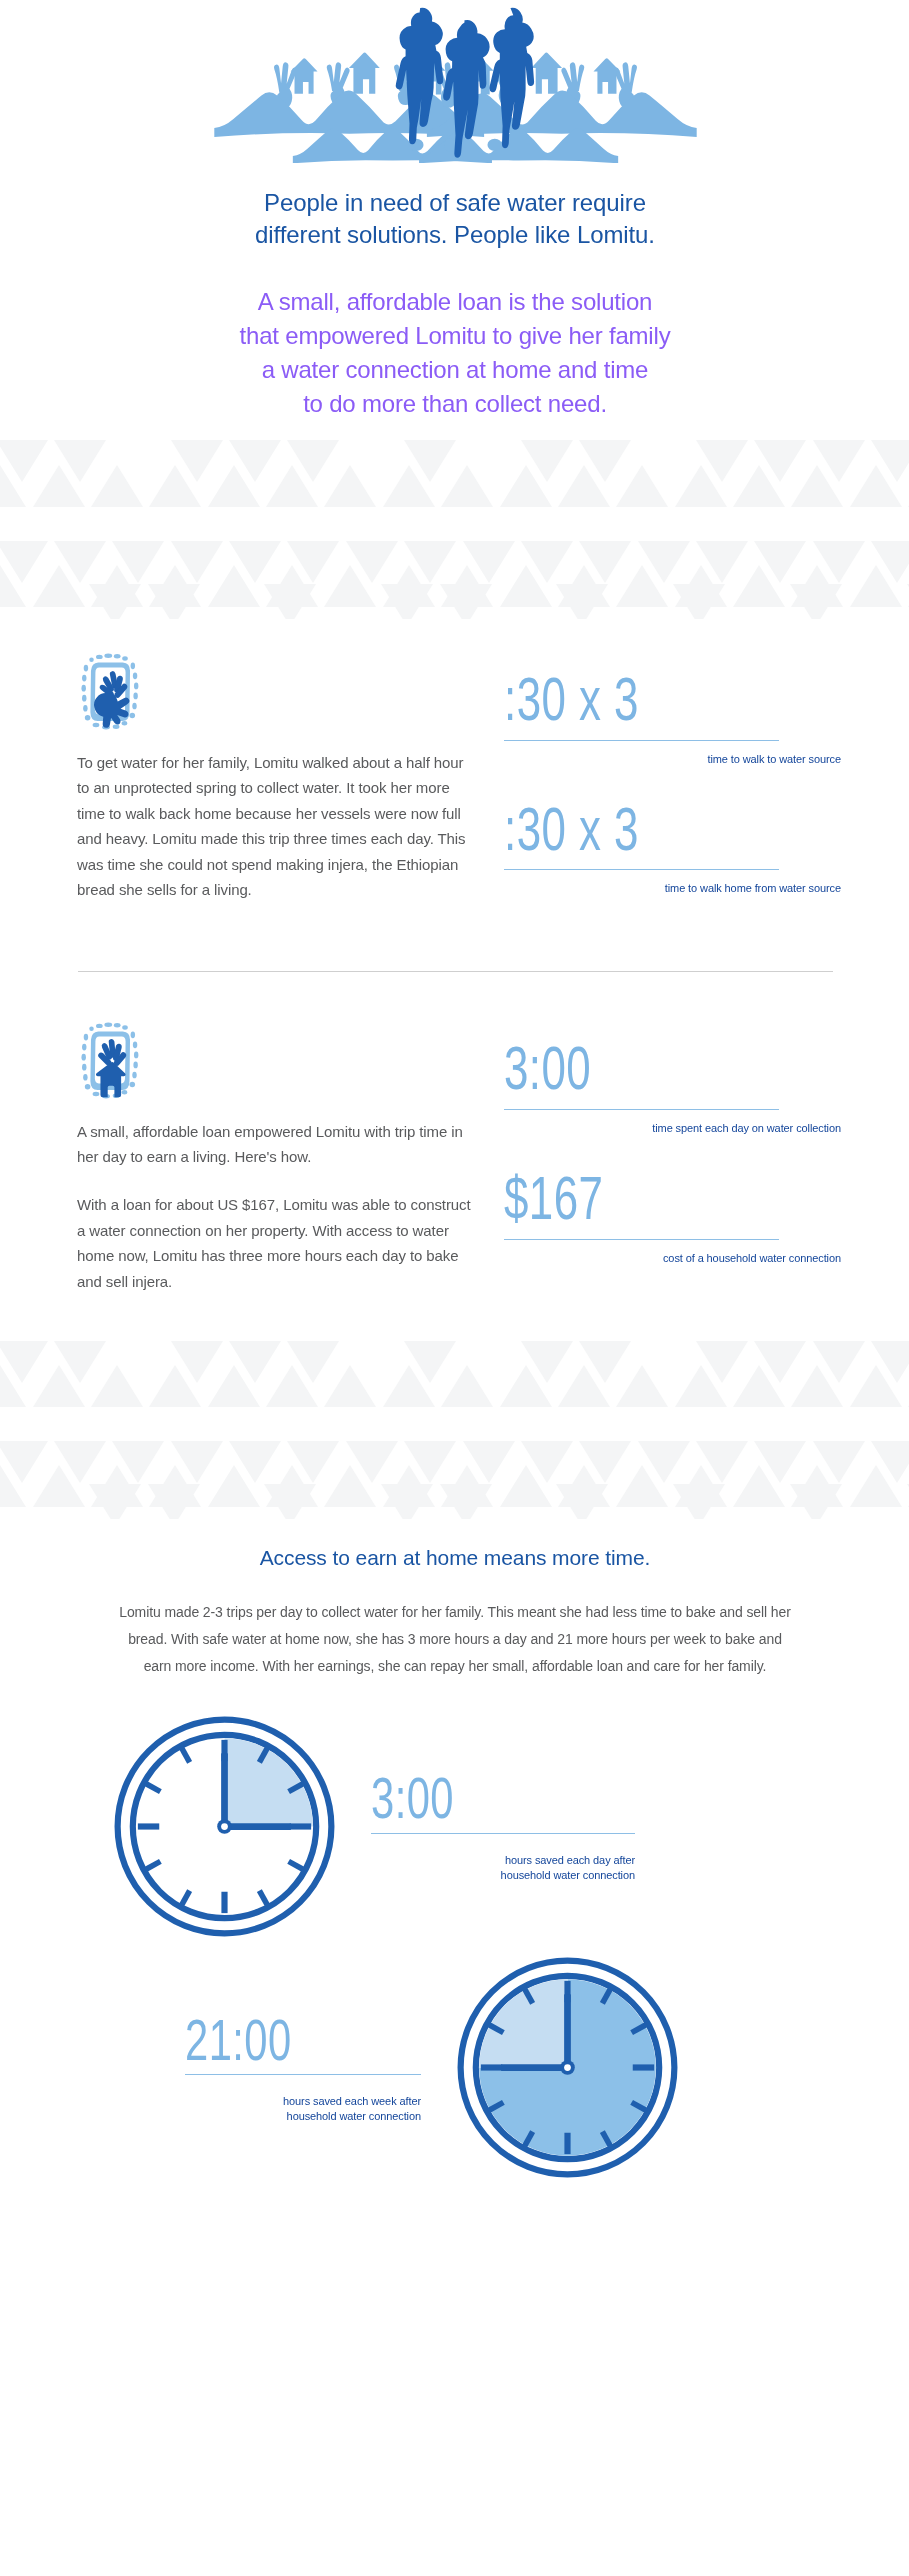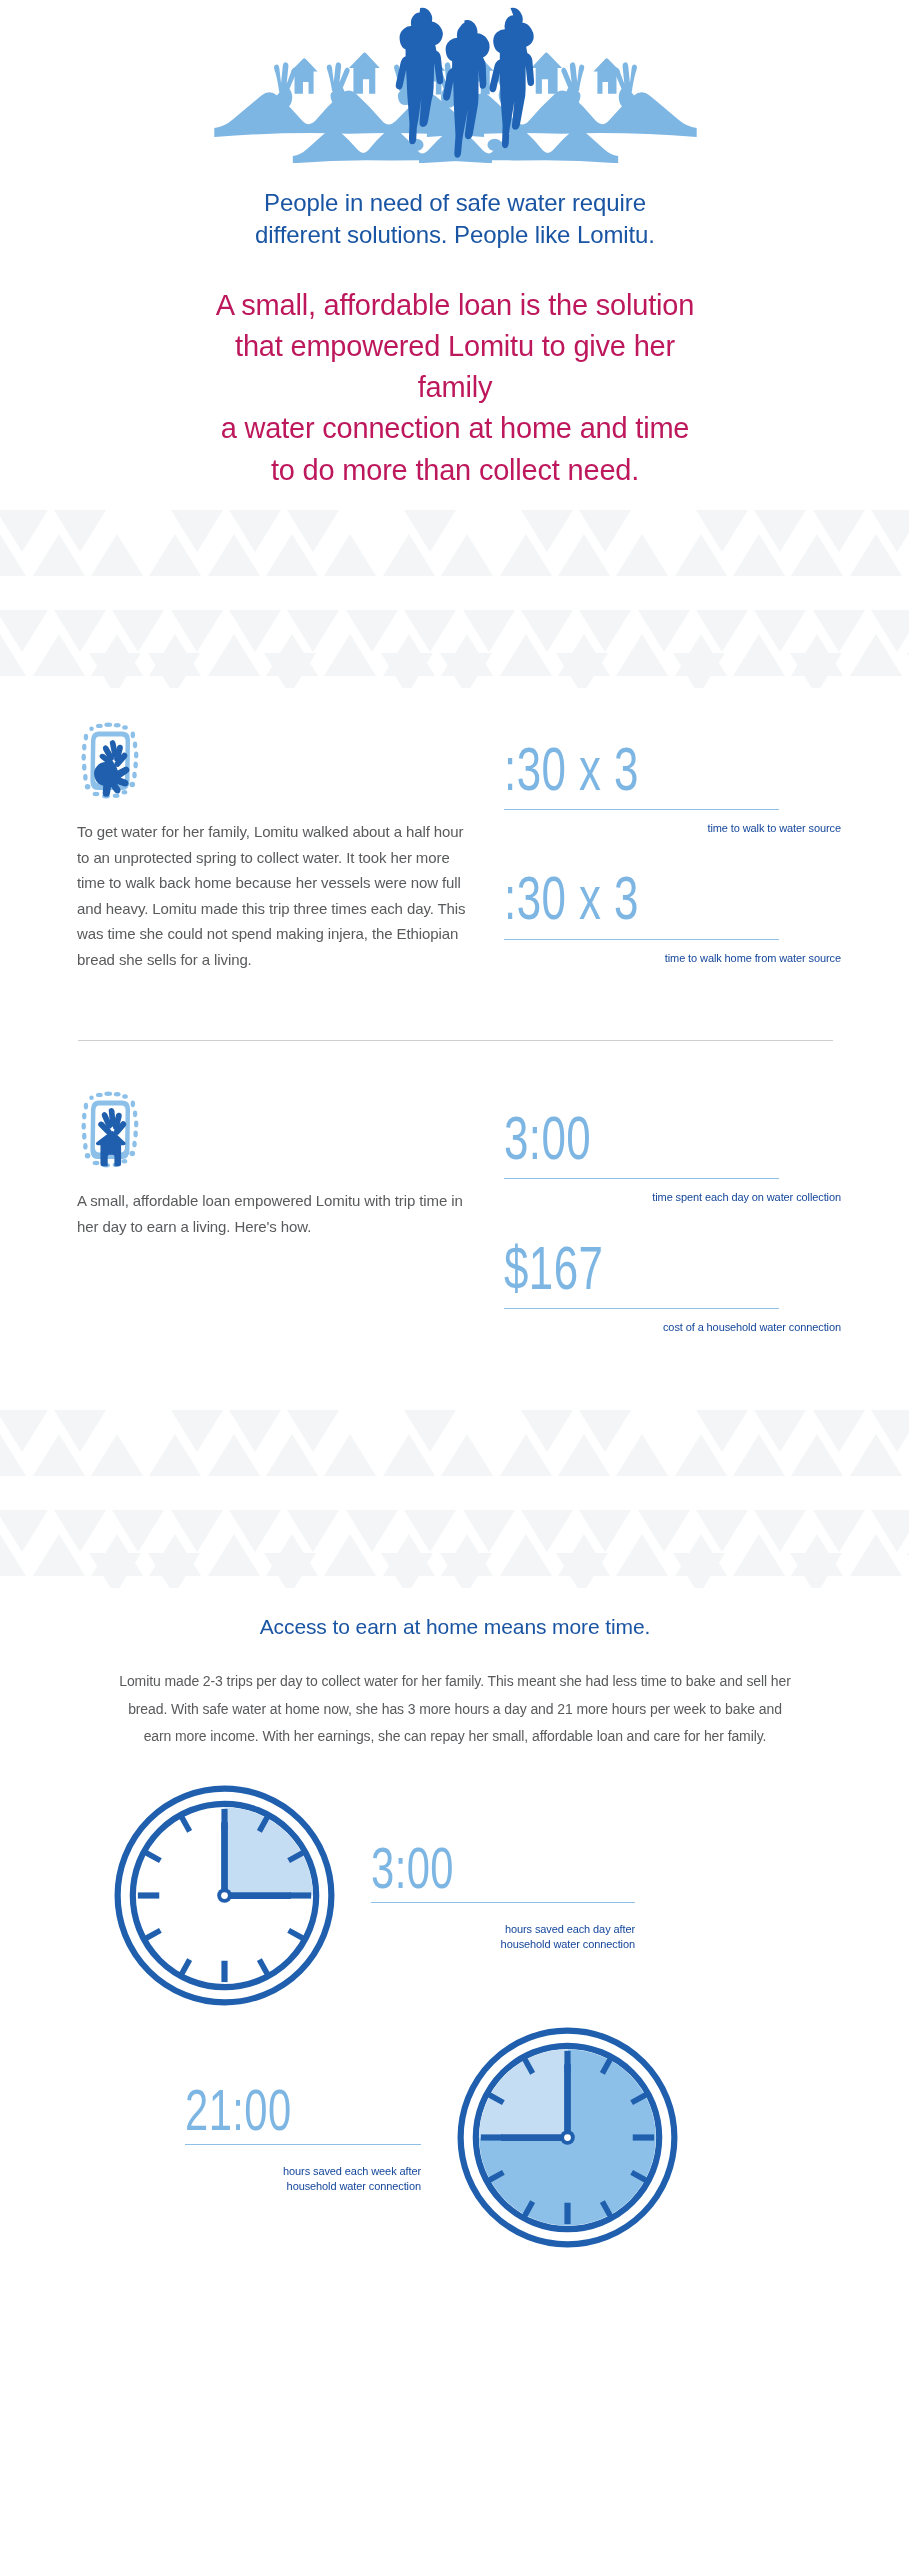--- a/index.html
+++ b/index.html
@@ -33,22 +33,22 @@
   .headline {
     color: #1a55a3;
     font-size: 24px;
     line-height: 1.34;
     font-weight: 400;
     letter-spacing: -0.1px;
     max-width: 483px;
     margin: 0 auto;
   }
   .subhead {
-    color: #be185d;
-    font-size: 29px;
+    color: #8b5cf6;
+    font-size: 24px;
     line-height: 1.42;
     font-weight: 300;
     max-width: 522px;
     margin: 34px auto 0 auto;
     letter-spacing: -0.2px;
   }
 
   
   .tri-band {
     width: 910px;
@@ -396,20 +396,21 @@
       <g fill="#1f5fae">
         <path d="M60 32 q5 -2 7 4 l2 22 q1 6 -4 7 q-5 1 -6 -5 l-2 -22 q-1 -5 3 -6 z"></path>
         <path d="M46 40 q4 -3 8 2 l8 18 q3 5 -2 8 q-5 2 -7 -3 l-8 -18 q-2 -5 1 -7 z"></path>
         <path d="M76 40 q5 1 4 7 l-5 20 q-2 6 -7 4 q-5 -2 -3 -8 l5 -20 q2 -4 6 -3 z"></path>
         <path d="M39 58 q3 -4 8 -1 l12 12 q5 4 1 8 q-4 4 -8 0 l-12 -12 q-4 -3 -1 -7 z"></path>
         <path d="M86 56 q4 3 1 8 l-11 13 q-4 5 -8 1 q-4 -4 0 -8 l11 -13 q3 -4 7 -1 z"></path>
         <path d="M60 74 q3 -3 6 0 l20 19 q3 4 -2 5 l-5 0 l0 34 q0 4 -4 4 l-8 0 l0 -18 q0 -3 -3 -3 l-6 0 q-3 0 -3 3 l0 18 l-9 0 q-4 0 -4 -4 l0 -34 l-5 0 q-5 -1 -2 -5 z"></path>
       </g>
     </svg>
     <p class="body-para">A small, affordable loan empowered Lomitu with trip time in her day to earn a living. Here's how.</p>
+    <p class="body-para">With a loan for about US $167, Lomitu was able to construct a water connection on her property. With access to water home now, Lomitu has three more hours each day to bake and sell injera.</p>
   </div>
 
   <div class="col-right">
     <div class="stat-block">
       <div class="stat-number">3:00</div>
       <hr class="stat-rule">
       <div class="stat-label">time spent each day on water collection</div>
     </div>
     <div class="stat-block">
       <div class="stat-number">$167</div>

